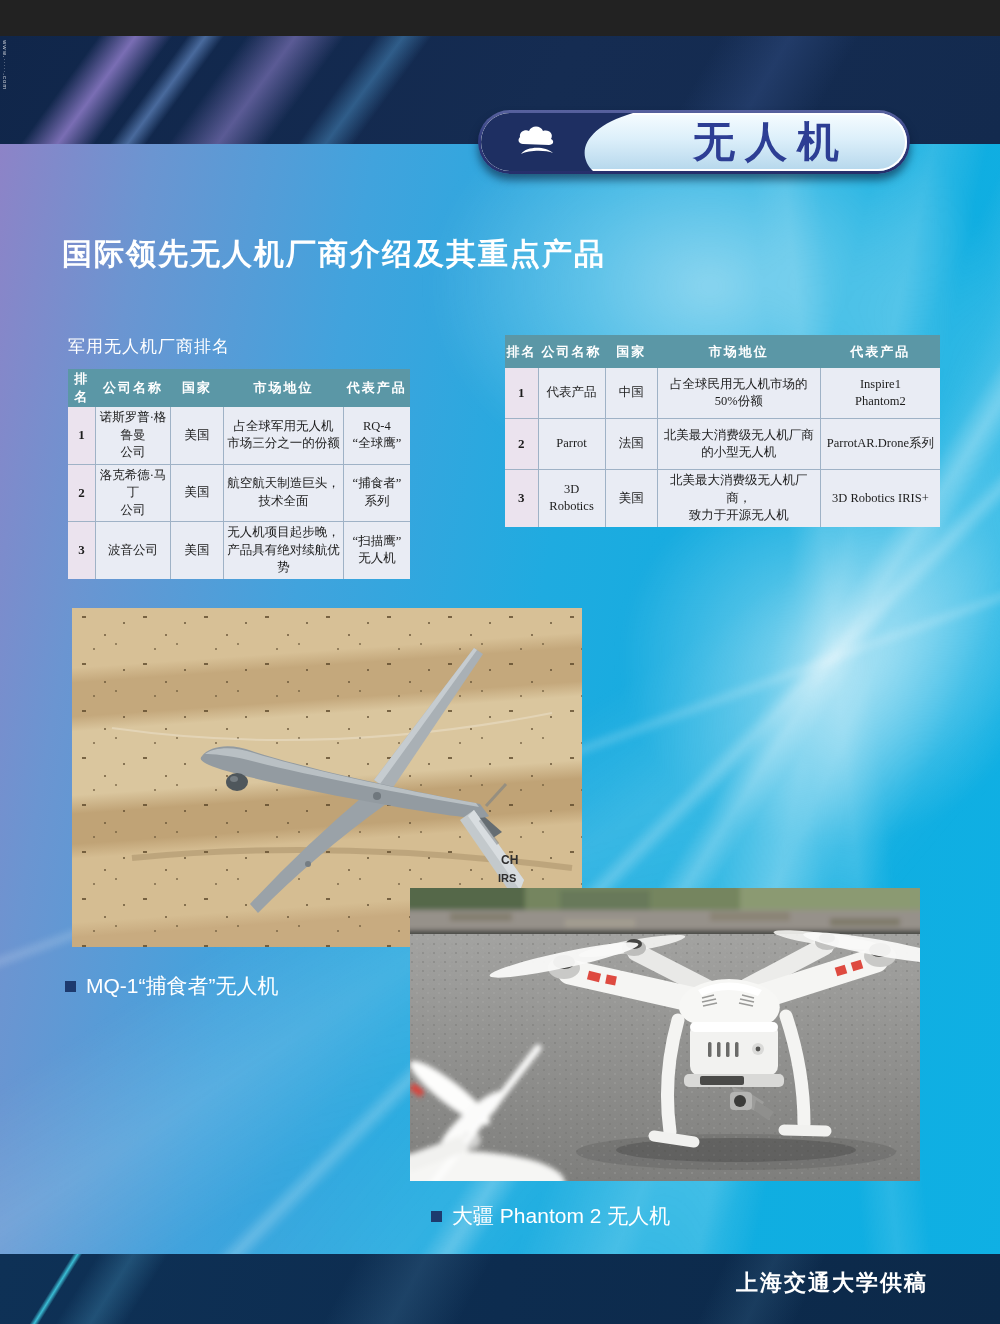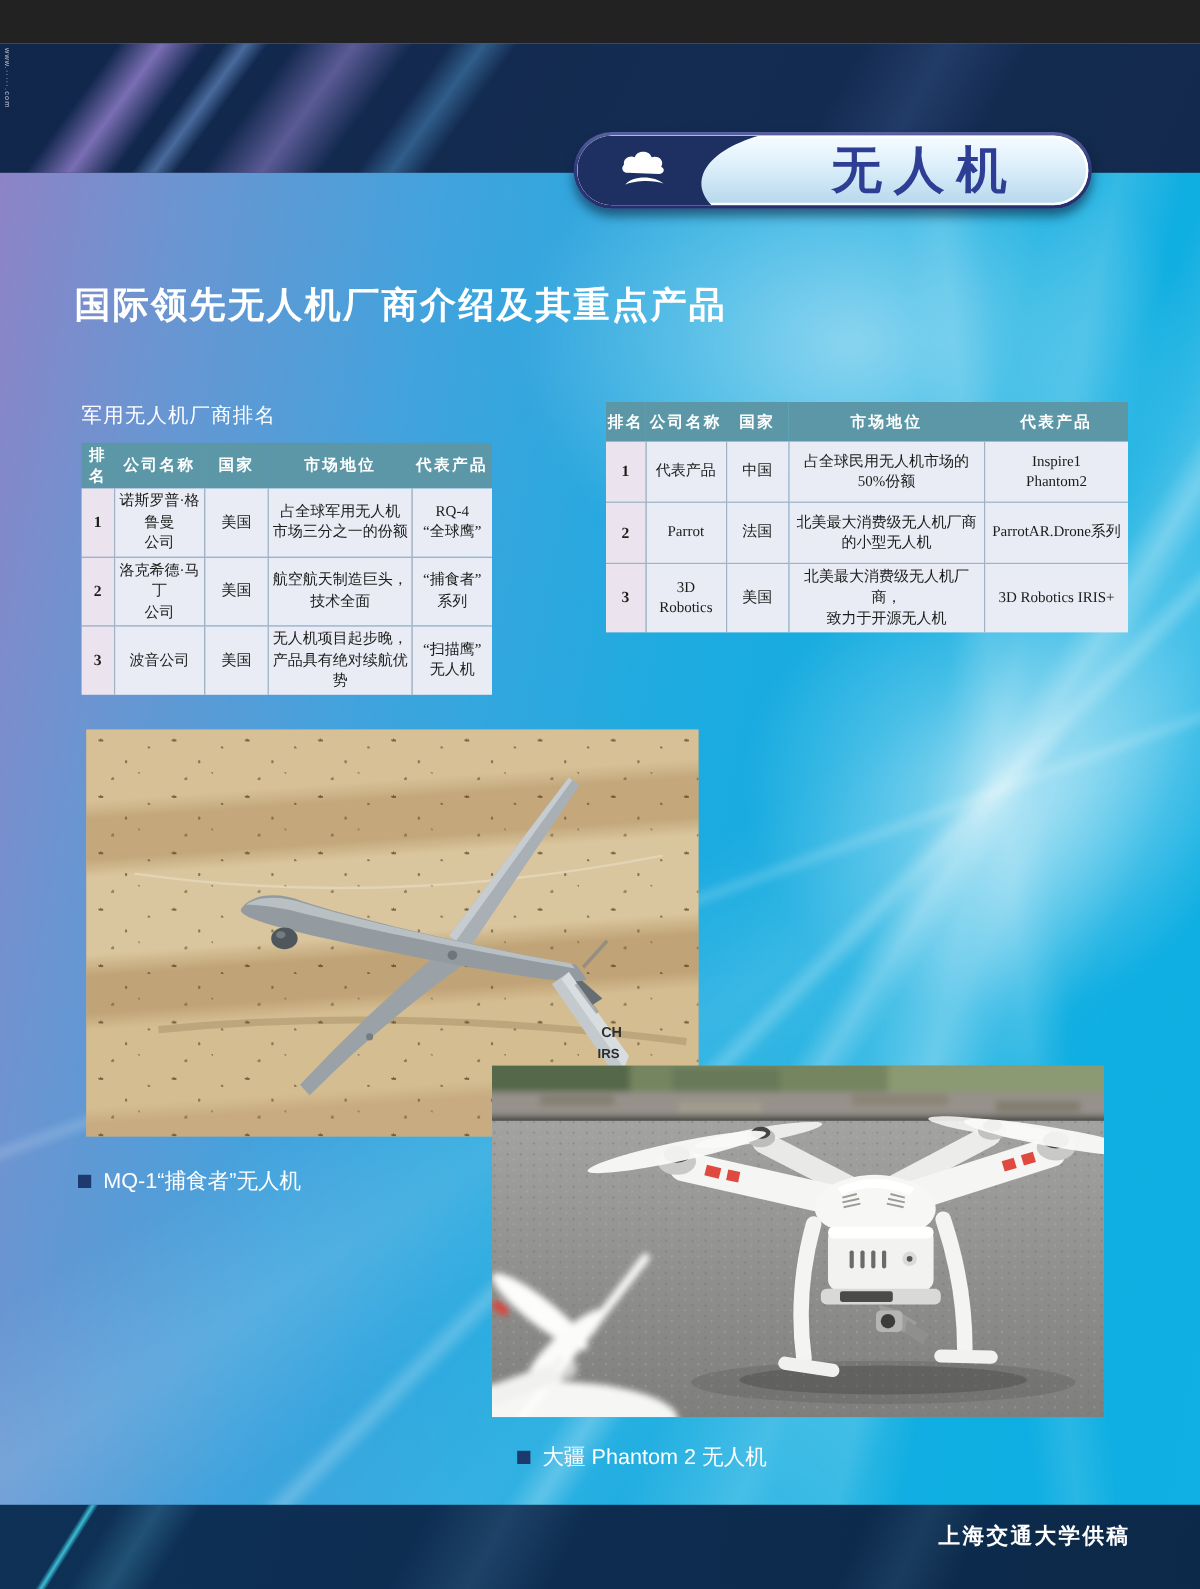--- a/index.html
+++ b/index.html
@@ -74,33 +74,33 @@
       radial-gradient(3px 2px at 12px 9px, rgba(88,68,38,.75) 60%, transparent 62%),
       radial-gradient(2px 2px at 33px 27px, rgba(104,84,54,.7) 60%, transparent 62%),
       radial-gradient(2px 1.5px at 52px 15px, rgba(78,60,34,.6) 60%, transparent 62%),
       radial-gradient(2px 2px at 22px 41px, rgba(112,92,62,.65) 60%, transparent 62%),
       radial-gradient(1.5px 1.5px at 44px 36px, rgba(96,78,48,.55) 60%, transparent 62%),
       linear-gradient(176deg,#d7c096 0% 16%,#c4a87c 20% 29%,#dac69e 33% 50%,#c0a376 55% 63%,#d5bd92 67% 84%,#c8ab80 88% 100%);
     background-size:61px 47px,61px 47px,61px 47px,61px 47px,61px 47px,100% 100%;}
   .photo-phantom{left:410px;top:852px;width:510px;height:293px;z-index:3;background:#8f8f8d;}
   .photo svg{display:block;}
   
-  .caption{position:absolute;display:flex;align-items:center;gap:10px;color:#ffffff;font-size:18px;z-index:4;}
+  .caption{position:absolute;display:flex;align-items:center;gap:10px;color:#ffffff;font-size:21px;z-index:4;}
   .cap1{left:65px;top:936px;}
   .cap2{left:405px;top:1166px;padding-left:26px;}
   .bullet{width:11px;height:11px;background:#1d3a6e;flex:0 0 auto;}
   
   .bottom-band{position:absolute;left:0;top:1218px;width:1000px;height:106px;overflow:hidden;
      background:linear-gradient(100deg,#0e3156 0%,#0d2c4f 50%,#0c2949 100%);}
   .bottom-band .bstreak{position:absolute;top:-60px;height:260px;}
   .bstreak.b1{left:30px;width:8px;transform:rotate(32deg);background:linear-gradient(90deg,rgba(60,220,240,0),rgba(70,225,245,.8),rgba(60,220,240,0));}
   .bstreak.b2{left:60px;width:60px;transform:rotate(32deg);background:linear-gradient(90deg,rgba(90,180,220,0),rgba(90,180,220,.25),rgba(90,180,220,0));}
   .bstreak.b3{left:330px;width:120px;transform:rotate(28deg);background:linear-gradient(90deg,rgba(120,190,230,0),rgba(120,190,230,.15),rgba(120,190,230,0));}
   .bstreak.b4{left:700px;width:90px;transform:rotate(25deg);background:linear-gradient(90deg,rgba(120,190,230,0),rgba(120,190,230,.12),rgba(120,190,230,0));}
-  .credit{position:absolute;right:58px;top:1232px;color:#ffffff;font-size:18px;font-weight:bold;letter-spacing:2px;z-index:5;text-align:center;}
+  .credit{position:absolute;right:72px;top:1232px;color:#ffffff;font-size:22px;font-weight:bold;letter-spacing:2px;z-index:5;text-align:center;}
 </style>
 </head>
 <body>
 
 <div class="poster">
 
   <div class="rays">
     <div class="ray r1"></div>
       <div class="ray r2"></div>
       <div class="ray r3"></div>

